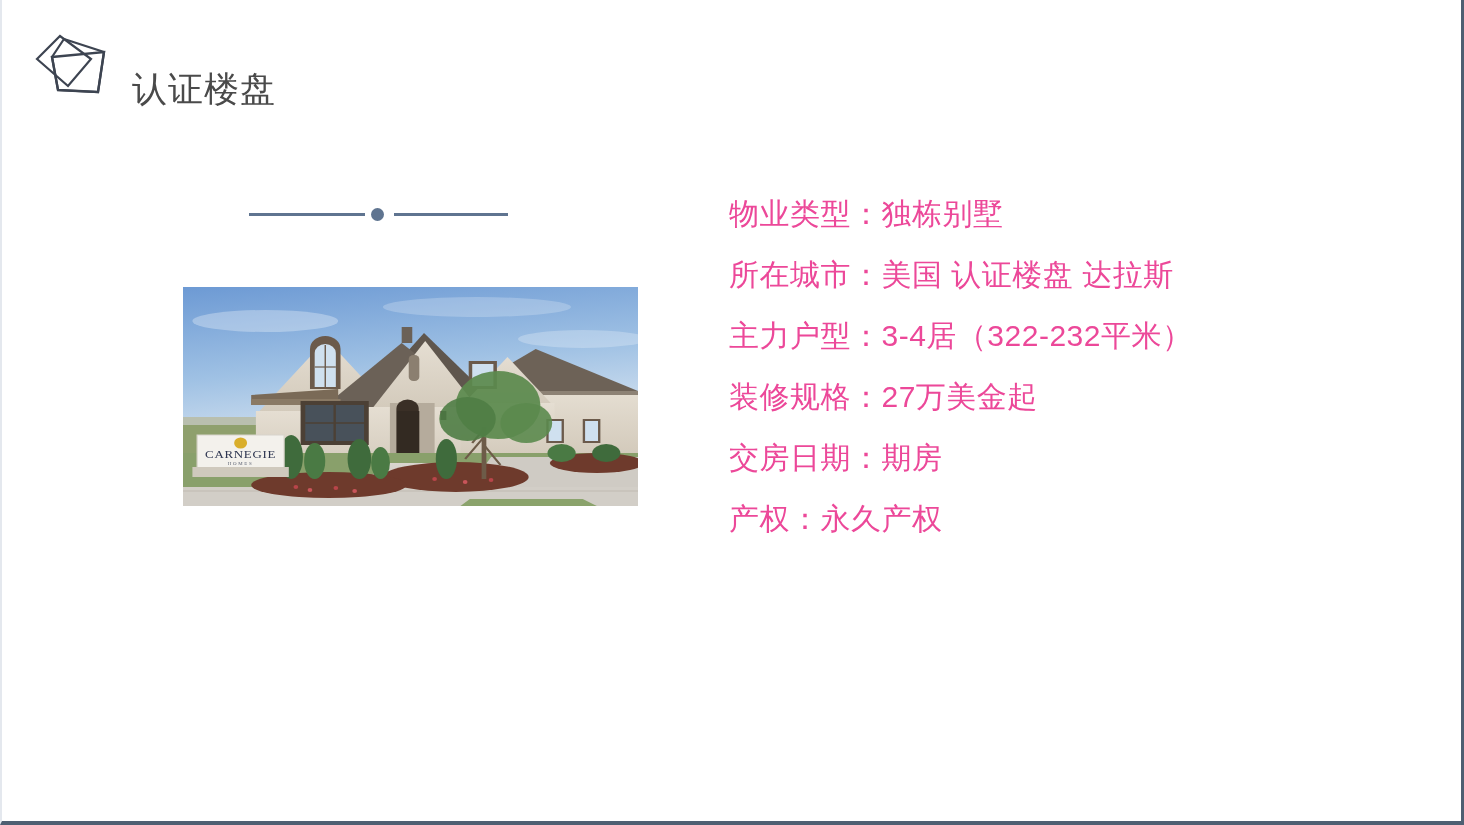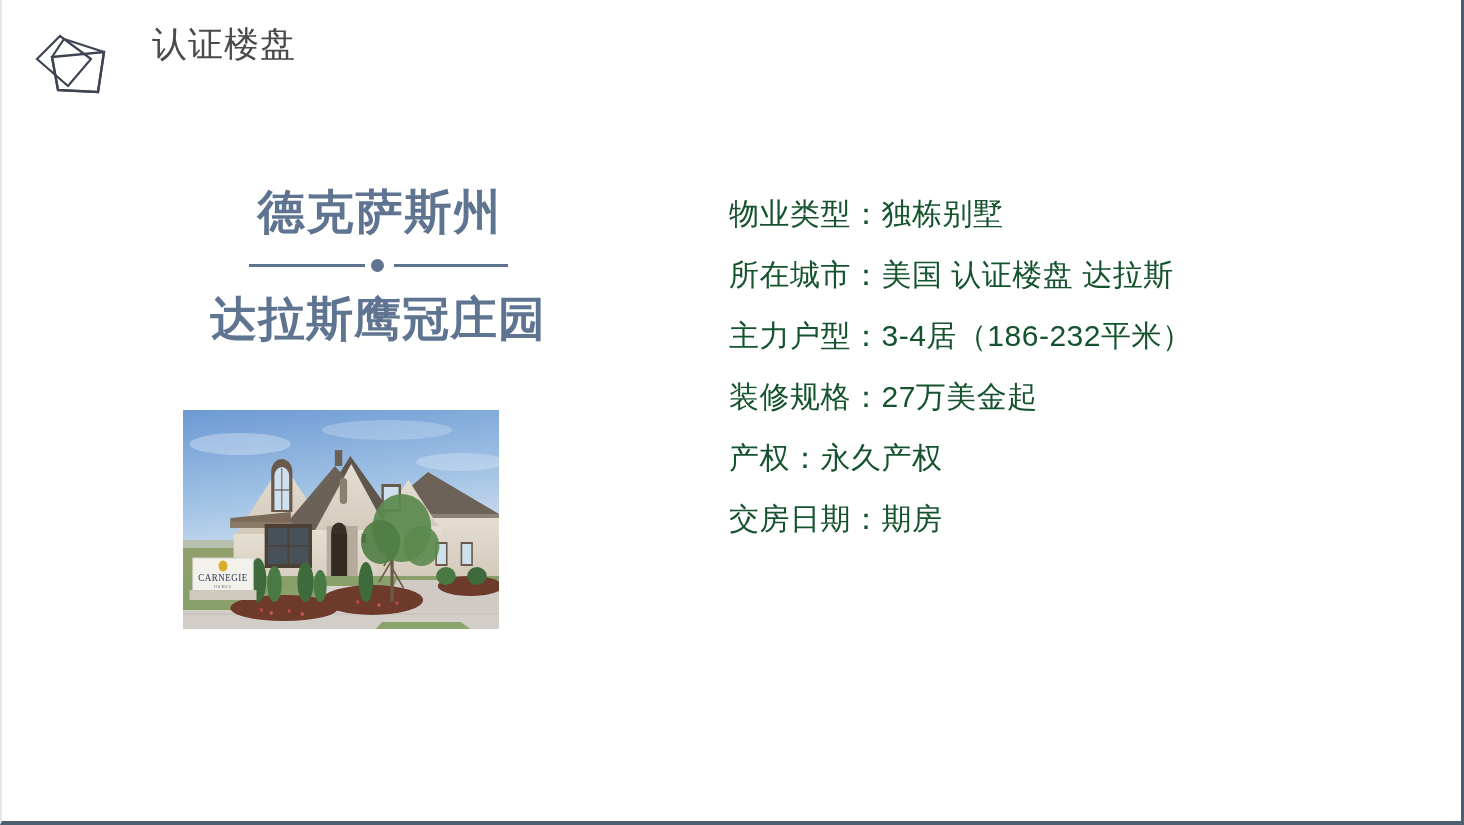--- a/index.html
+++ b/index.html
@@ -21,22 +21,22 @@
     border-right: 3px solid #4e5f72;
     border-bottom: 4px solid #4e5f72;
   }
 
   
   .header {
     position: absolute;
     left: 18px;
     top: 26px;
     display: flex;
-    align-items: flex-start;
-    gap: 36px;
+    align-items: flex-end;
+    gap: 16px;
   }
   .header-icon {
     width: 96px;
     height: 80px;
     flex: none;
     display: block;
   }
   .header-title {
     font-size: 35px;
     font-weight: 400;
@@ -86,39 +86,39 @@
     height: 13px;
     border-radius: 50%;
     background: #5f7490;
     margin: 0 10px 0 6px;
     flex: none;
   }
 
   
   .photo-frame {
     margin-top: 66px;
-    width: 316px;
+    width: 455px;
     height: 219px;
     position: relative;
     overflow: hidden;
     background: #8b5cf6;
   }
   .photo-svg { display: block; width: 100%; height: 100%; }
 
   
   .info-list {
     position: absolute;
     left: 727px;
     top: 183px;
     width: 640px;
   }
   .info-row {
     font-size: 30px;
     font-weight: 300;
-    color: #14532d;
+    color: #ec4899;
     line-height: 61px;
     height: 61px;
     white-space: nowrap;
     letter-spacing: 0.5px;
   }
 </style>
 </head>
 <body>
 
 <div id="slide">
@@ -128,29 +128,27 @@
       <polygon points="17,33 40,10 71,33 48,60" fill="none" stroke="#3d4451" stroke-width="2.2"></polygon>
       <polygon points="32,31 44,13 84,26 78,66 38,64" fill="none" stroke="#3d4451" stroke-width="2.2"></polygon>
       <polygon points="32,31 84,26 78,66 38,64" fill="none" stroke="#3d4451" stroke-width="2.4"></polygon>
     </svg>
     <div class="header-title">认证楼盘</div>
   </div>
 
   <div class="left-col">
 
     <div class="title-block">
-      <div class="title-line line1">德克萨斯州</div>
 
       <div class="title-divider">
         <span class="divider-seg left"></span>
         <span class="divider-dot"></span>
         <span class="divider-seg right"></span>
       </div>
 
-      <div class="title-line line2">达拉斯鹰冠庄园</div>
     </div>
 
     <div class="photo-frame">
       <svg class="photo-svg" viewBox="0 0 387 219" preserveAspectRatio="none">
         <defs>
           <linearGradient id="sky" x1="0" y1="0" x2="0.25" y2="1">
             <stop offset="0" stop-color="#6d9ad4"></stop>
             <stop offset="0.55" stop-color="#9fc1e4"></stop>
             <stop offset="1" stop-color="#d6e3f0"></stop>
           </linearGradient>
@@ -261,19 +259,19 @@
         <circle cx="214" cy="192" r="2" fill="#b8454a"></circle>
         <circle cx="240" cy="195" r="2" fill="#c9555a"></circle>
         <circle cx="262" cy="193" r="2" fill="#b8454a"></circle>
       </svg>
     </div>
   </div>
 
   <div class="info-list">
     <div class="info-row">物业类型：独栋别墅</div>
     <div class="info-row">所在城市：美国 认证楼盘 达拉斯</div>
-    <div class="info-row">主力户型：3-4居（186-232平米）</div>
+    <div class="info-row">主力户型：3-4居（322-232平米）</div>
     <div class="info-row">装修规格：27万美金起</div>
+    <div class="info-row">交房日期：期房</div>
     <div class="info-row">产权：永久产权</div>
-    <div class="info-row">交房日期：期房</div>
   </div>
 
 </div>
 
 </body></html>

